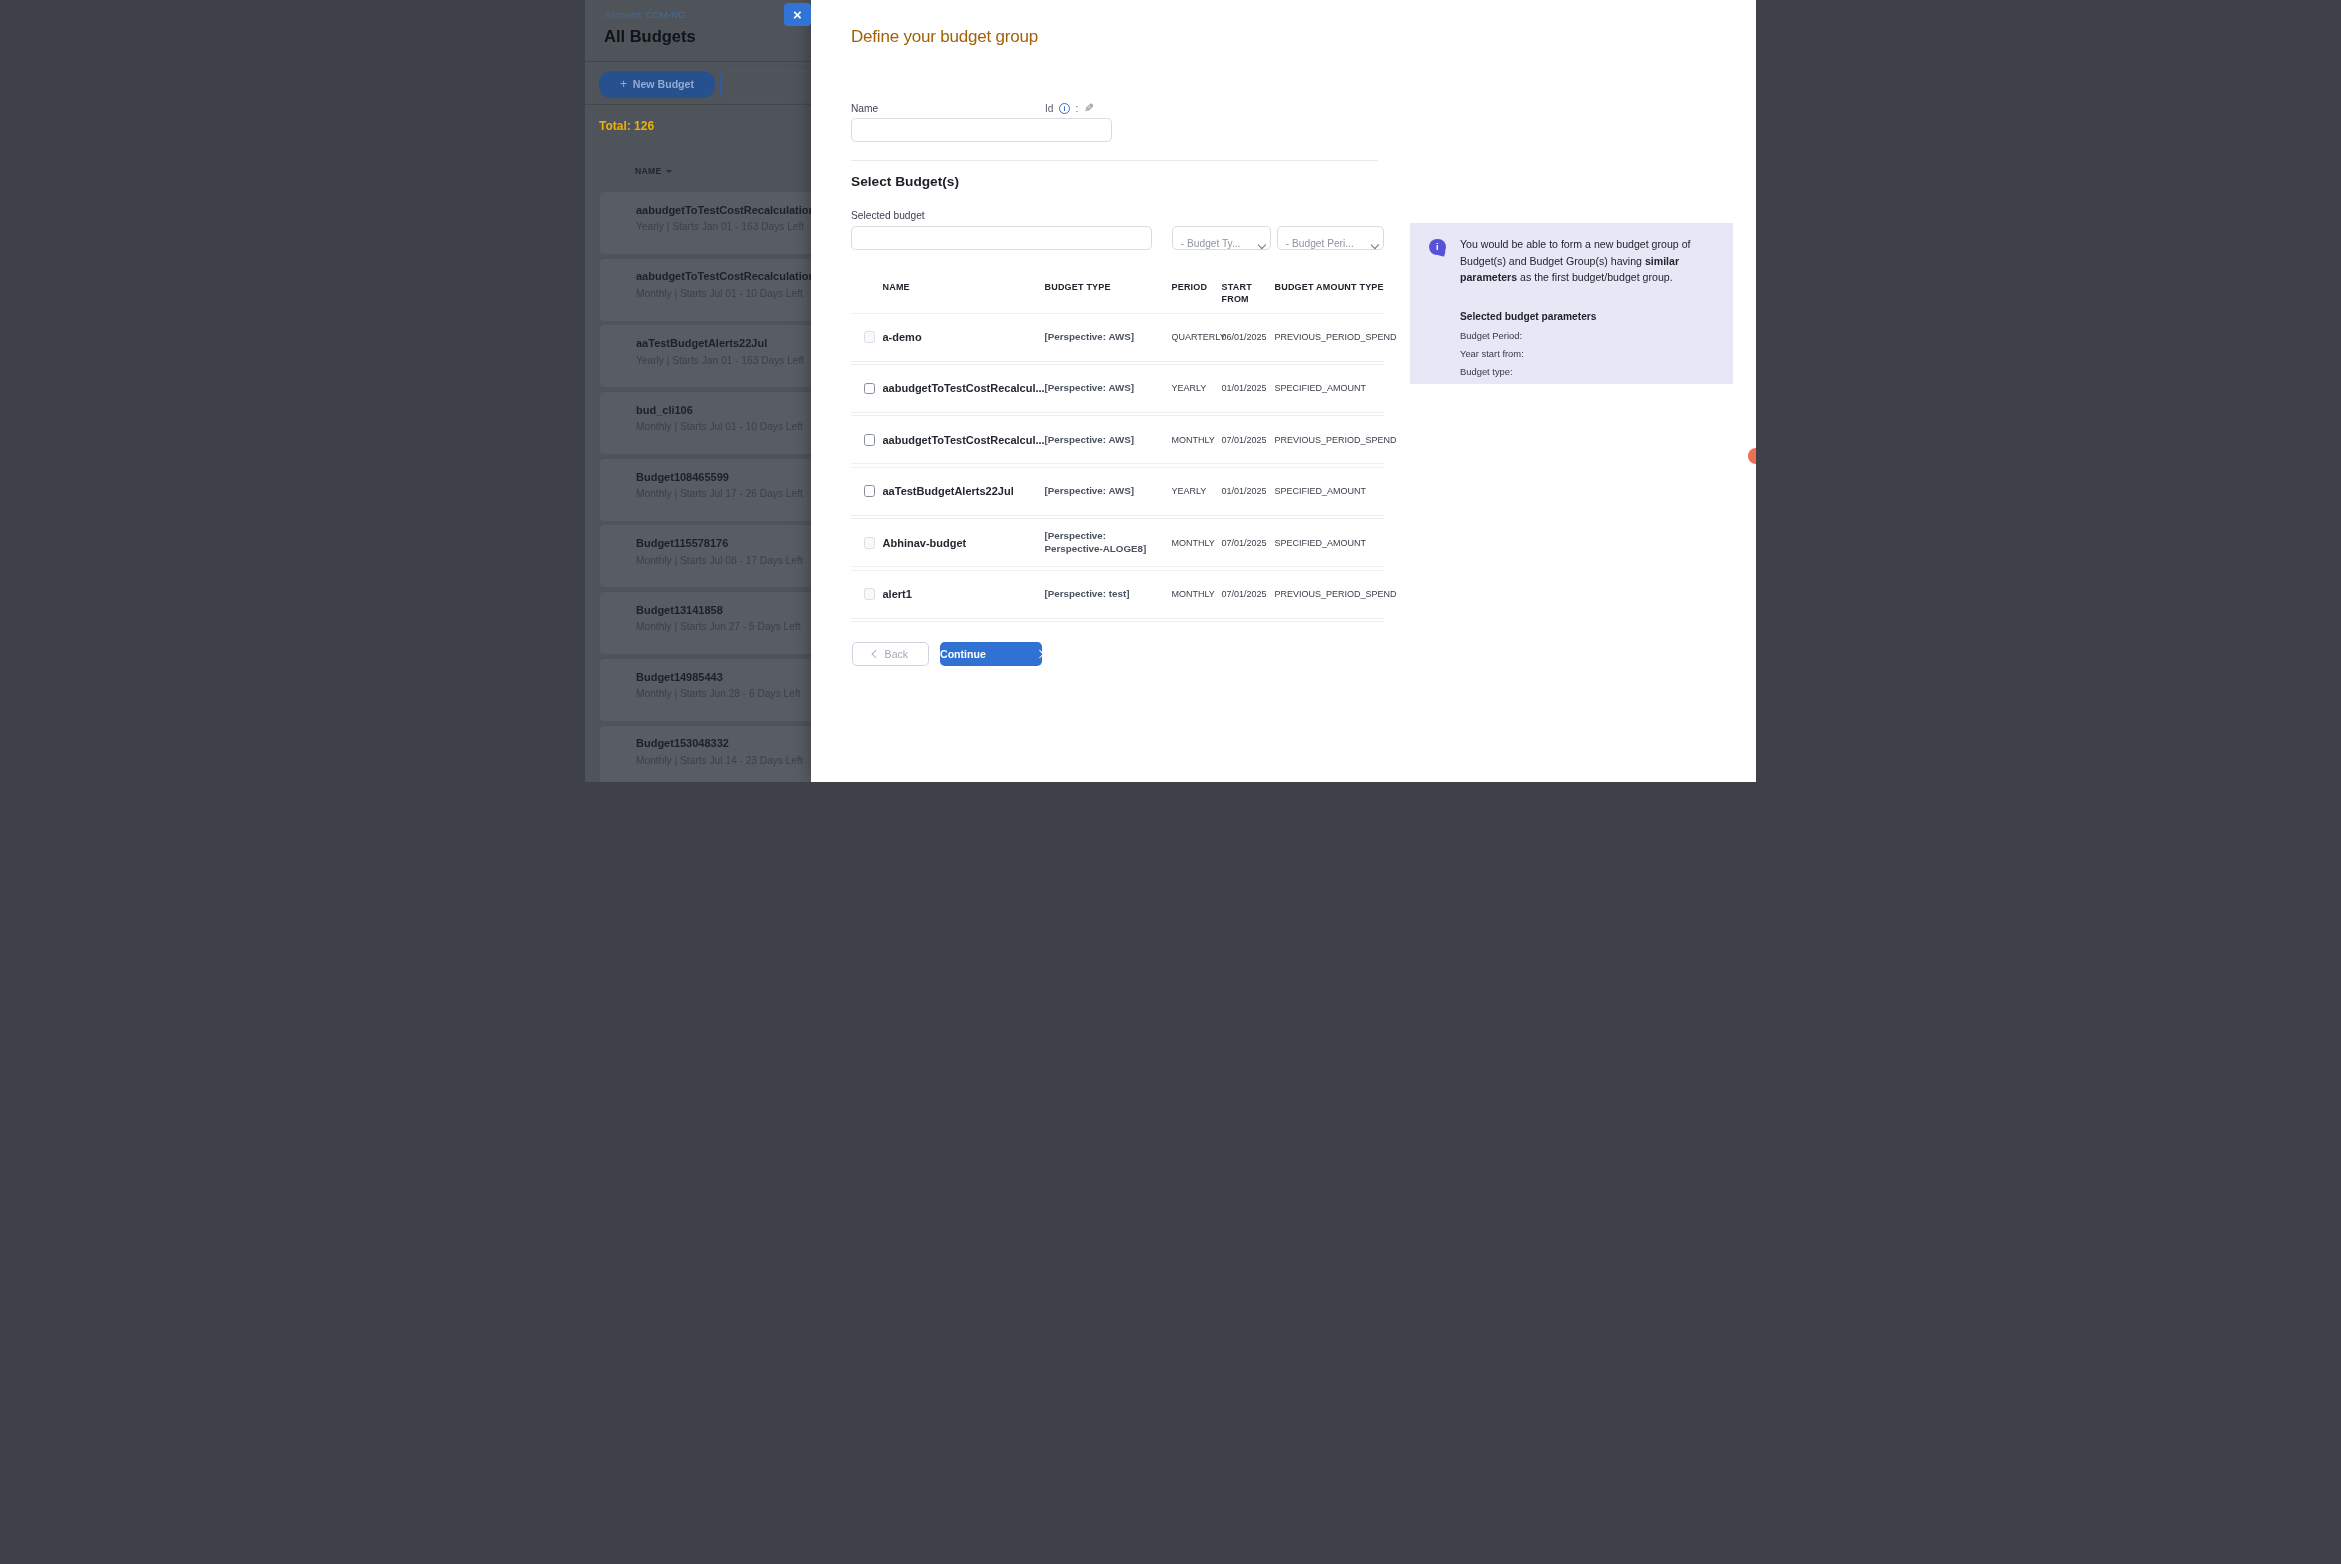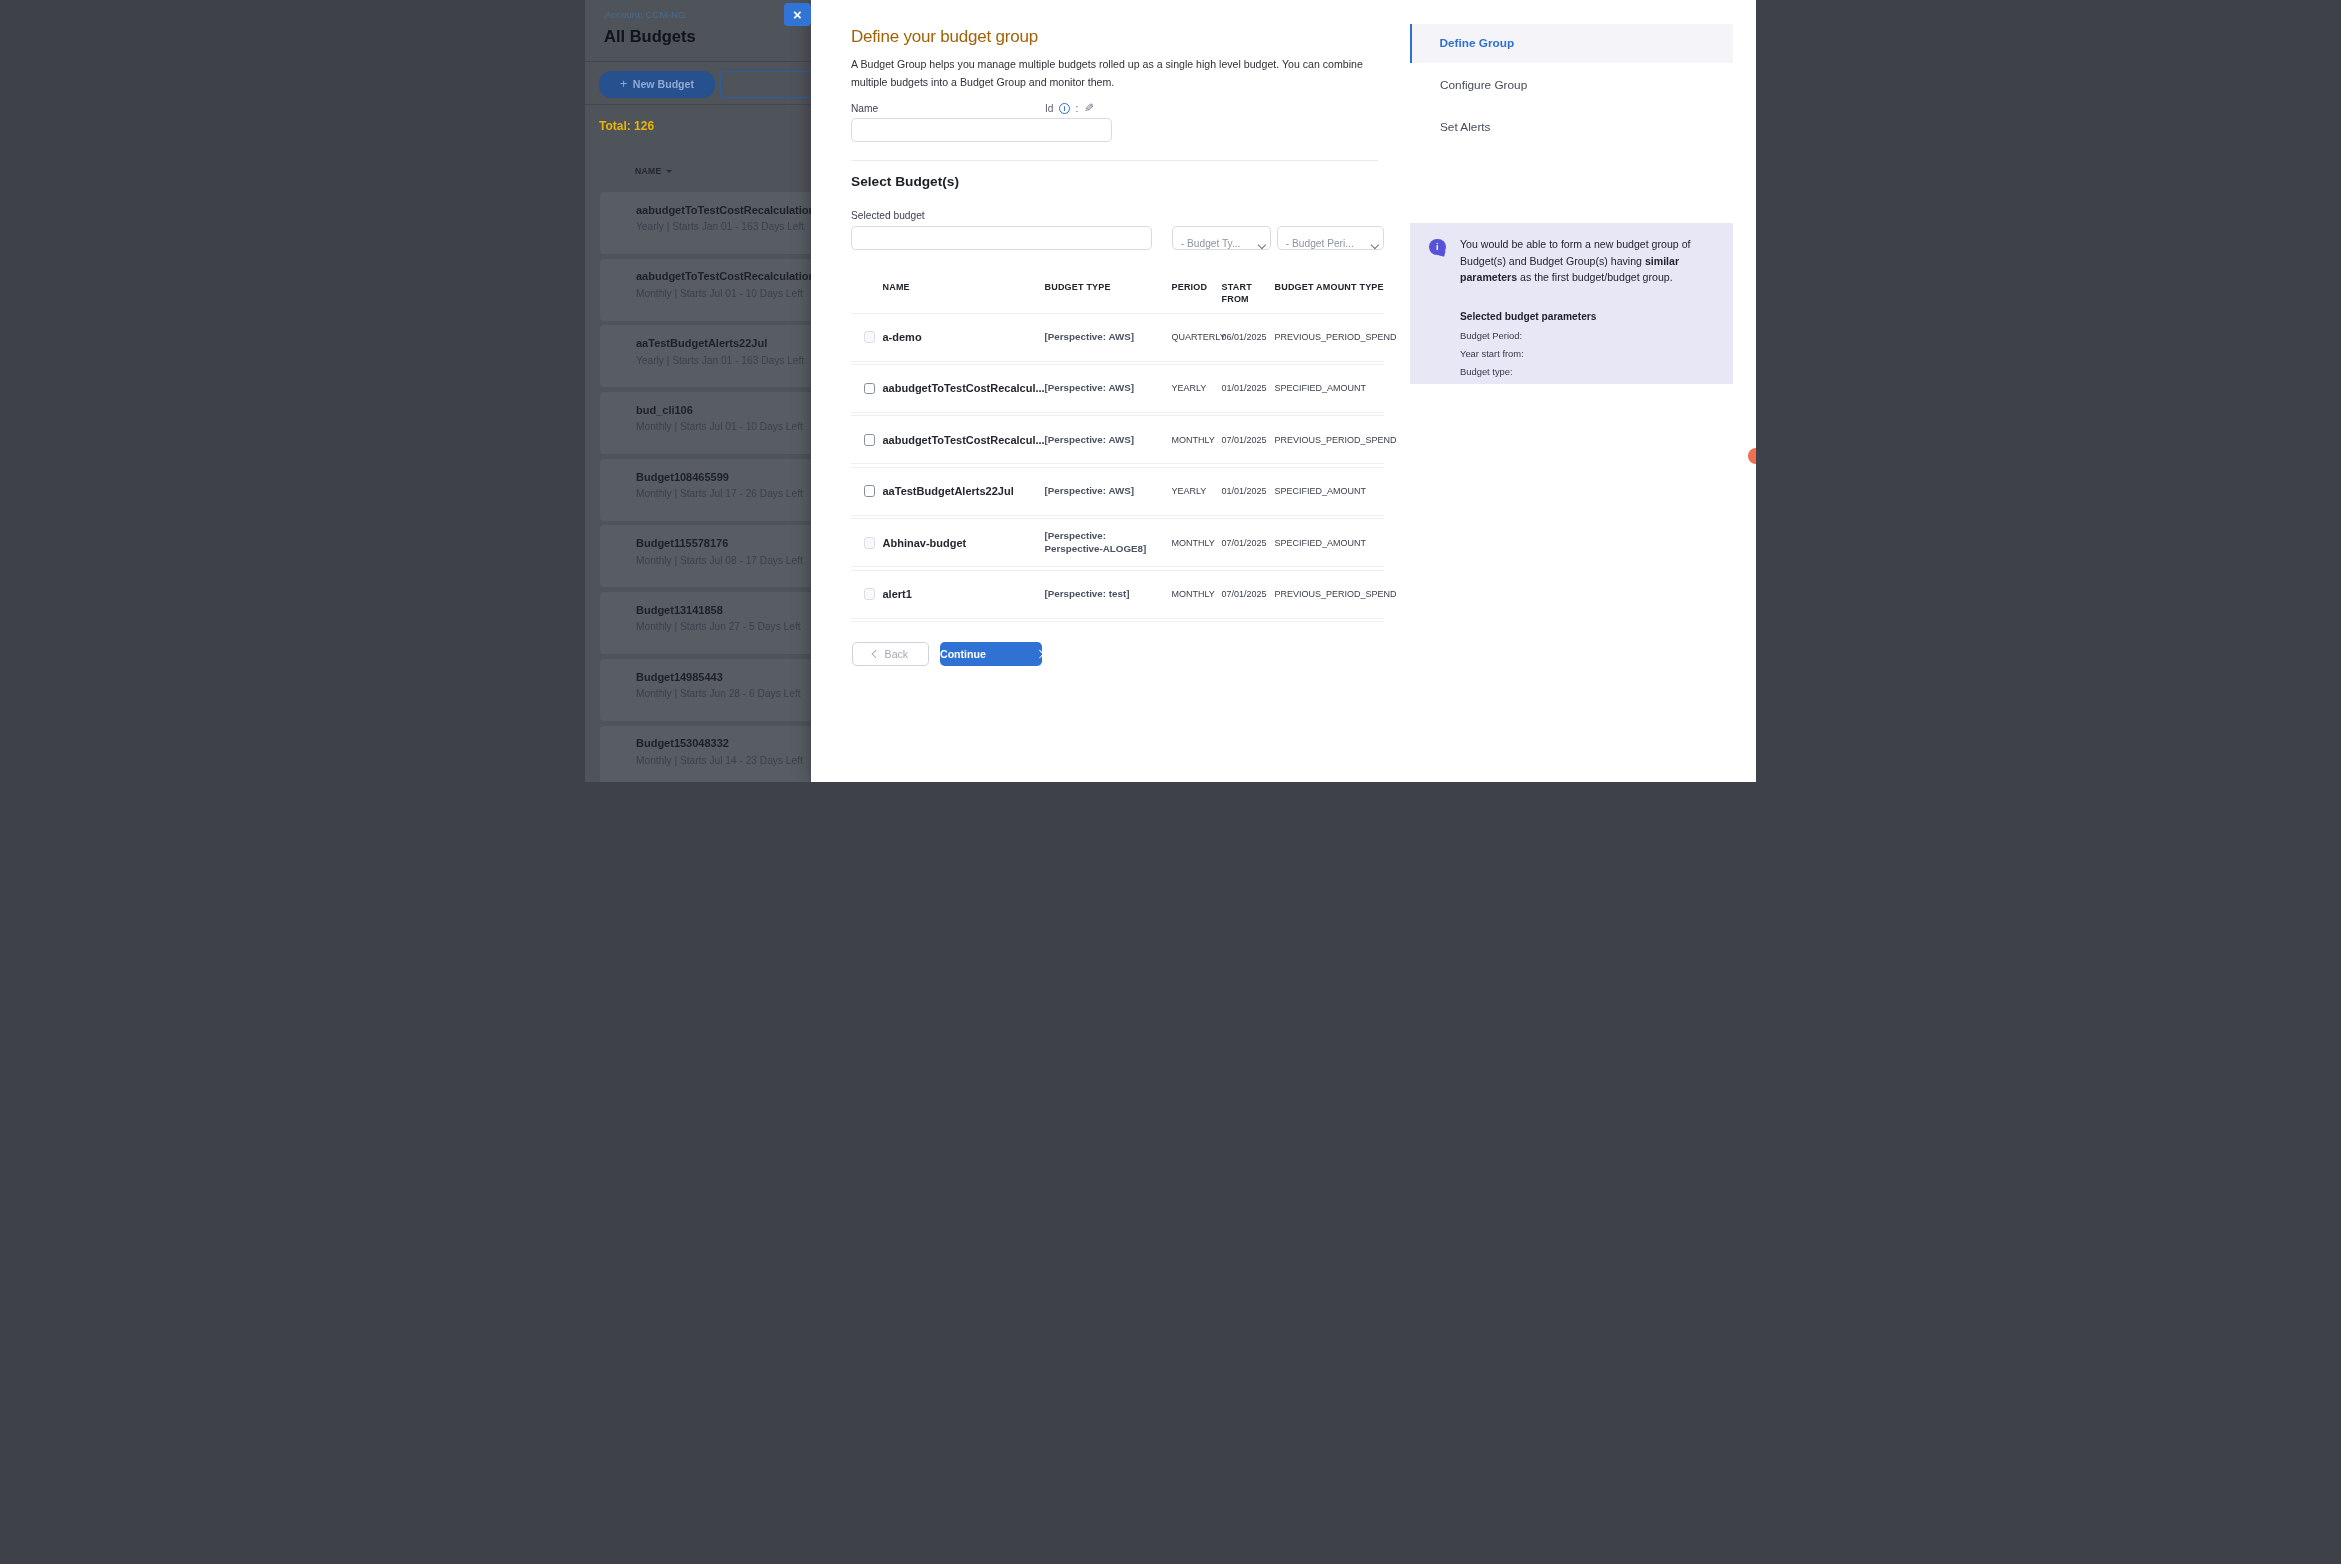--- a/index.html
+++ b/index.html
@@ -137,21 +137,20 @@
   </div>
       </div>
   </section>
 
   <button class="drawer-close">
     <span class="x">×</span>
   </button>
 
   <section class="drawer">
     <h2 class="d-title">Define your budget group</h2>
-    <p class="d-desc">A Budget Group helps you manage multiple budgets rolled up as a single high level budget. You can combine multiple budgets into a Budget Group and monitor them.</p>
 
     <label class="d-name-label">Name</label>
     <div class="d-id-row">
       <span>Id</span>
       <span class="icon-info-small">i</span>
       <span>:</span>
       <span class="icon-pencil">✎</span>
     </div>
     <input class="d-name-input" type="text" value="" style="">
 
@@ -238,25 +237,20 @@
         <span>Back</span>
       </button>
       <button class="btn-continue">
         <span>Continue</span>
         <span class="chev-right"></span>
       </button>
     </div>
 
   </section>
 
-  <div class="stepper" id="stepper">
-      <div class="step active">Define Group</div>
-      <div class="step">Configure Group</div>
-      <div class="step">Set Alerts</div>
-    </div>
 
   <div class="info-panel">
     <div class="info-icon">i</div>
     <div class="info-text">
       <span>You would be able to form a new budget group of Budget(s) and Budget Group(s) having </span><b>similar parameters</b><span> as the first budget/budget group.</span>
     </div>
     <div class="info-params">
       <div class="info-params-title">Selected budget parameters</div>
       <div id="info-params-list">
           <div class="info-param">Budget Period:</div>

